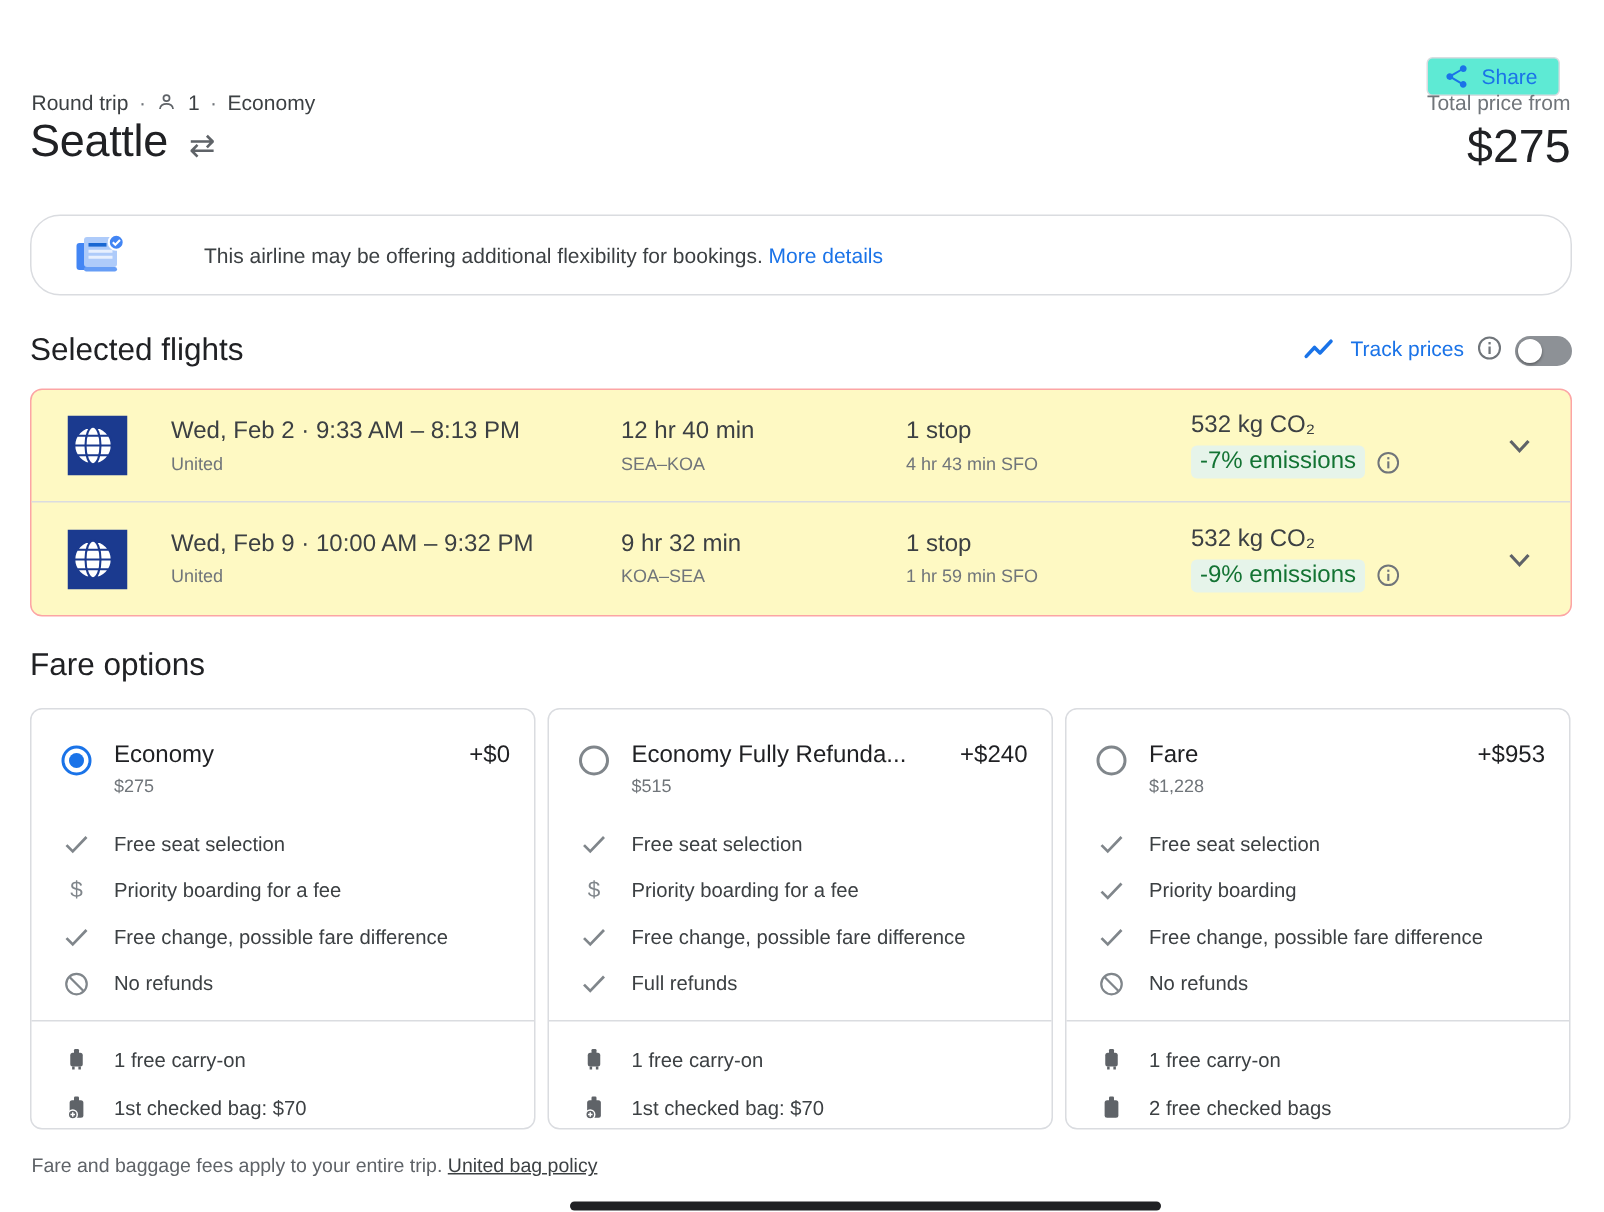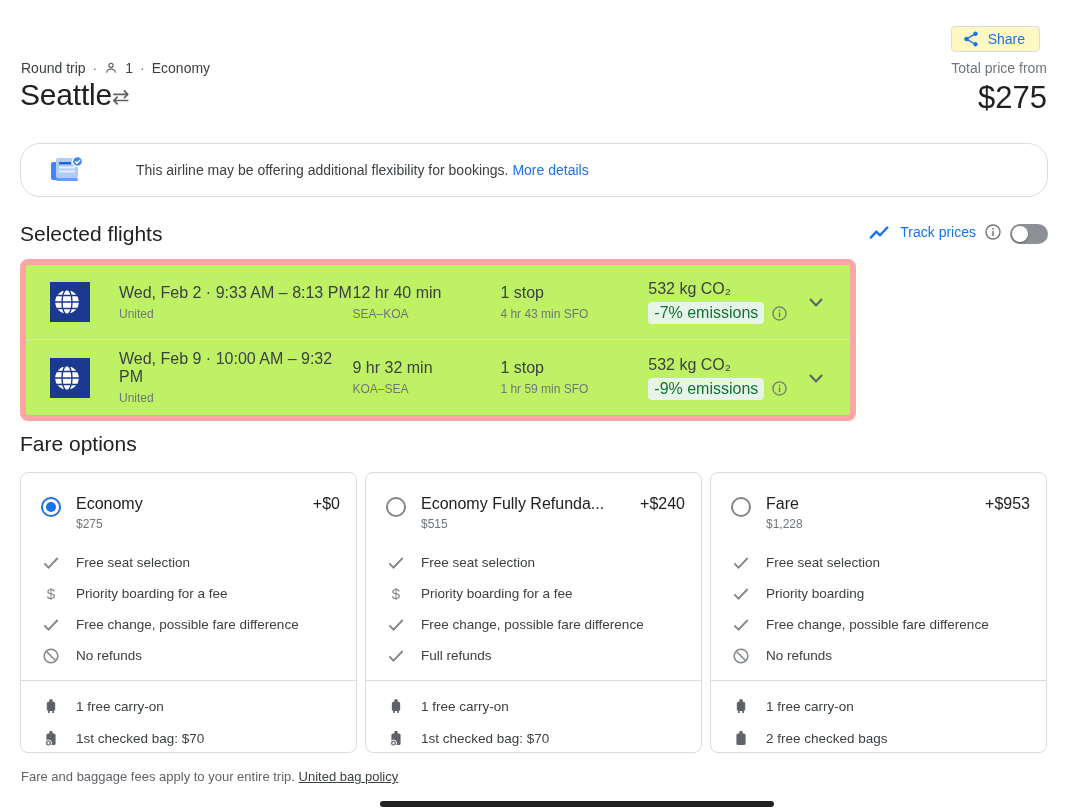--- a/index.html
+++ b/index.html
@@ -1,27 +1,27 @@
 <!DOCTYPE html>
 <html><head>
 <meta charset="utf-8">
 <style>
   * { margin:0; padding:0; box-sizing:border-box; }
   html,body { background:#fff; }
   body { font-family:"Liberation Sans", sans-serif; color:#202124; width:1069px; height:808px; position:relative; overflow:hidden; }
   .page { position:relative; width:1069px; height:808px; }
 
   
-  .share-btn { position:absolute; top:26px; right:29px; display:flex; align-items:center; gap:8px;
+  .share-btn { position:absolute; top:38px; right:29px; display:flex; align-items:center; gap:8px;
     border:1px solid #dadce0; border-radius:4px; padding:3px 14px 3px 10px; color:#1a73e8;
-    font-size:14px; font-weight:500; background:#fef9c3; cursor:pointer; }
+    font-size:14px; font-weight:500; background:#5eead4; cursor:pointer; }
   .trip-meta { position:absolute; top:60px; left:21px; display:flex; align-items:center; gap:7px;
     font-size:14px; color:#3c4043; }
   .trip-meta .dot { color:#70757a; }
-  .route-title { position:absolute; top:78px; left:20px; display:flex; align-items:center; 
+  .route-title { position:absolute; top:78px; left:20px; display:flex; align-items:center; gap:14px;
     font-size:30px; font-weight:500; color:#202124; letter-spacing:-0.2px; }
   .swap-glyph { color:#5f6368; font-size:21px; font-weight:400; position:relative; top:2px; }
   .price-from { position:absolute; top:60px; right:22px; font-size:14px; color:#70757a;text-align:center; }
   .total-price { position:absolute; top:80px; right:22px; font-size:31px; font-weight:500; color:#202124; }
 
   
   .banner { position:absolute; top:143px; left:20px; width:1028px; height:54px; border:1px solid #dadce0;
     border-radius:20px; display:flex; align-items:center; padding-left:27px; }
   .banner-text { margin-left:50px; font-size:14px; color:#3c4043; }
   .link { color:#1a73e8; text-decoration:none; cursor:pointer; }
@@ -29,21 +29,21 @@
   
   .sf-row { position:absolute; top:222px; left:20px; width:1028px; display:flex; align-items:center; }
   .section-title { font-size:21px; font-weight:500; color:#202124; }
   .track-area { margin-left:auto; display:flex; align-items:flex-start; gap:9px; }
   .track-label { color:#1a73e8; font-size:14px; font-weight:500; cursor:pointer; }
   .toggle { width:38px; height:20px; border-radius:10px; background:#8d9196; position:relative; cursor:pointer; }
   .toggle .knob { position:absolute; left:2px; top:2px; width:16px; height:16px; border-radius:50%;
     background:#fff; box-shadow:0 1px 2px rgba(0,0,0,.4); }
 
   
-  .flight-card { position:absolute; top:259px; left:20px; width:836px; border:6px solid #fca5a5; border-radius:8px; background:#bef264; }
+  .flight-card { position:absolute; top:259px; left:20px; width:1028px; border:1px solid #fca5a5; border-radius:8px; background:#fef9c3; }
   .flight-row { display:flex; align-items:center; height:75px; padding:0 22px 0 24px; cursor:pointer; }
   .flight-row.first { border-bottom:1px solid #dadce0; }
   .airline-logo { width:40px; height:40px; flex:0 0 40px; }
   .f-col-main { width:300px; margin-left:29px; }
   .f-line1 { font-size:16px; color:#3c4043; }
   .f-line2 { font-size:12px; color:#70757a; margin-top:5px; }
   .f-col { width:190px; }
   .f-col-co2 { width:200px; }
   .co2-line { font-size:16px; color:#3c4043; }
   .emis-row { display:flex; align-items:center; gap:8px; margin-top:4px; }

